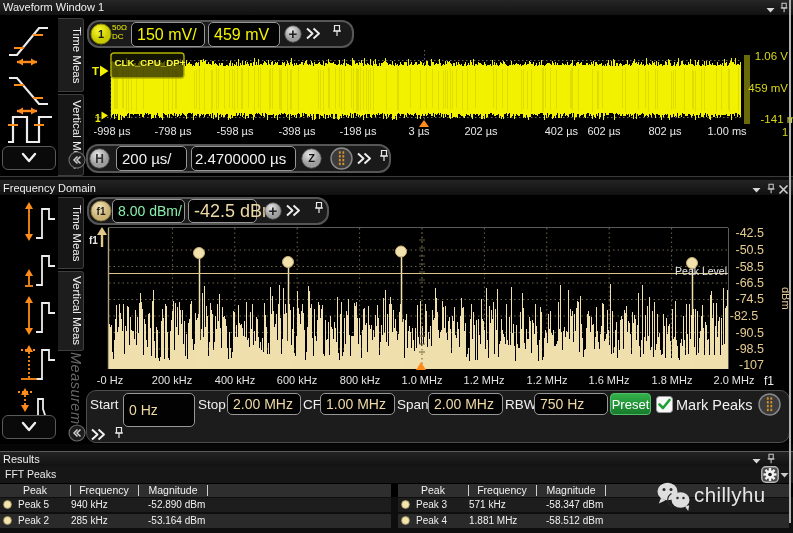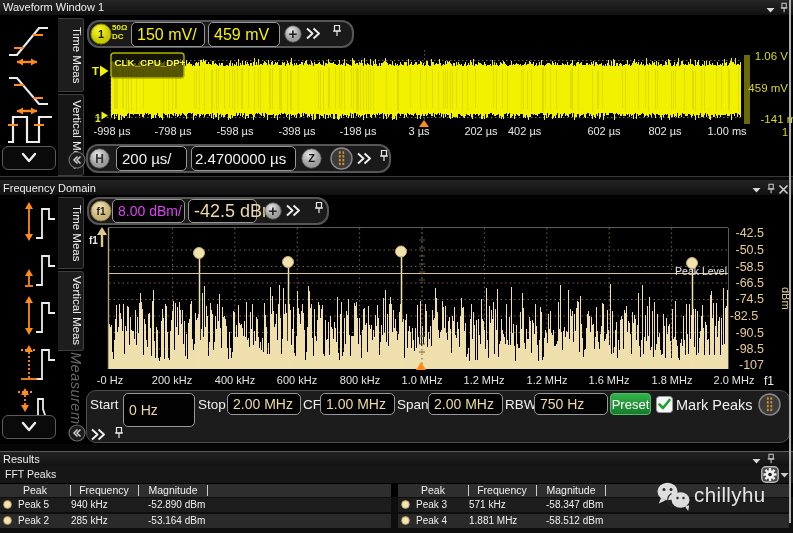--- a/index.html
+++ b/index.html
@@ -58,21 +58,21 @@
 <svg class="abs" style="left:90px;top:23px" width="22" height="22" viewBox="0 0 22 22">
     <defs>
       <radialGradient id="yc" cx="40%" cy="32%">
         <stop offset="0%" stop-color="#fbfb30"></stop>
         <stop offset="100%" stop-color="#caca00"></stop>
       </radialGradient>
     </defs>
     <circle cx="11" cy="11" r="10" fill="url(#yc)" stroke="#8a8a00" stroke-width="1"></circle>
     <text x="11" y="15" text-anchor="middle" font-family="Liberation Sans,sans-serif" font-size="11" font-weight="bold" fill="#1a1a1a">1</text>
   </svg>
-<div class="lbl" style="left:112px;top:23px;font-size:8px;font-weight:bold;color:#f0f000;line-height:9px">50Ω<br>DC</div>
+<div class="lbl" style="left:112px;top:23px;font-size:8px;font-weight:normal;color:#f0f000;line-height:9px">50Ω<br>DC</div>
 <div class="field" style="left:131px;top:22px;width:74px;height:25px;font-size:16px;color:#f4f400">150 mV/</div>
 <div class="field" style="left:208px;top:22px;width:72px;height:25px;font-size:16px;color:#f4f400">459 mV</div>
 <svg style="position:absolute;left:284px;top:25px" width="18" height="18" viewBox="0 0 18 18">
     <defs>
       <radialGradient id="g28425" cx="40%" cy="30%">
         <stop offset="0%" stop-color="#e9e9e9"></stop>
         <stop offset="100%" stop-color="#9d9d9d"></stop>
       </radialGradient>
     </defs>
     <circle cx="9.0" cy="9.0" r="8.2" fill="url(#g28425)" stroke="#555" stroke-width="0.8"></circle>
@@ -108,21 +108,21 @@
 <path d="M419 127 h10 l-5 -7 z" fill="#ff8c1a"></path>
 <rect x="744" y="55" width="6" height="69" fill="#6a6a08"></rect>
 </svg>
 <div class="lbl" style="left:77px;top:125px;width:70px;text-align:center;font-size:11px;color:#e8e8e8">-998 µs</div>
 <div class="lbl" style="left:138px;top:125px;width:70px;text-align:center;font-size:11px;color:#e8e8e8">-798 µs</div>
 <div class="lbl" style="left:200px;top:125px;width:70px;text-align:center;font-size:11px;color:#e8e8e8">-598 µs</div>
 <div class="lbl" style="left:262px;top:125px;width:70px;text-align:center;font-size:11px;color:#e8e8e8">-398 µs</div>
 <div class="lbl" style="left:323px;top:125px;width:70px;text-align:center;font-size:11px;color:#e8e8e8">-198 µs</div>
 <div class="lbl" style="left:384px;top:125px;width:70px;text-align:center;font-size:11px;color:#e8e8e8">3 µs</div>
 <div class="lbl" style="left:446px;top:125px;width:70px;text-align:center;font-size:11px;color:#e8e8e8">202 µs</div>
-<div class="lbl" style="left:508px;top:125px;width:70px;text-align:left;font-size:11px;color:#e8e8e8">402 µs</div>
+<div class="lbl" style="left:508px;top:125px;width:70px;text-align:right;font-size:11px;color:#e8e8e8">402 µs</div>
 <div class="lbl" style="left:569px;top:125px;width:70px;text-align:center;font-size:11px;color:#e8e8e8">602 µs</div>
 <div class="lbl" style="left:630px;top:125px;width:70px;text-align:center;font-size:11px;color:#e8e8e8">802 µs</div>
 <div class="lbl" style="left:692px;top:125px;width:70px;text-align:center;font-size:11px;color:#e8e8e8">1.00 ms</div>
 <div class="lbl" style="left:700px;top:50px;width:88px;text-align:right;font-size:11.5px;color:#d8d816">1.06 V</div>
 <div class="lbl" style="left:700px;top:82px;width:88px;text-align:right;font-size:11.5px;color:#d8d816">459 mV</div>
 <div class="lbl" style="left:716px;top:113px;width:88px;text-align:right;font-size:11.5px;color:#d8d816">-141 mV</div>
 <div class="lbl" style="left:782px;top:126px;width:10px;font-size:11px;color:#d8d816">1</div>
 <div class="tbar" style="left:86px;top:144px;width:305px;height:29px"></div>
 <svg style="position:absolute;left:89px;top:148px" width="21" height="21" viewBox="0 0 21 21">
     <defs>
@@ -236,21 +236,21 @@
 <svg class="abs" style="left:90px;top:200px" width="22" height="22" viewBox="0 0 22 22">
     <defs>
       <radialGradient id="fc" cx="40%" cy="32%">
         <stop offset="0%" stop-color="#f5e6bb"></stop>
         <stop offset="100%" stop-color="#cbb275"></stop>
       </radialGradient>
     </defs>
     <circle cx="11" cy="11" r="10" fill="url(#fc)" stroke="#8a7a40" stroke-width="1"></circle>
     <text x="11" y="14.5" text-anchor="middle" font-family="Liberation Sans,sans-serif" font-size="10" font-weight="bold" fill="#1a1a1a">f1</text>
   </svg>
-<div class="field" style="left:112px;top:199px;width:73px;height:24px;font-size:14px;color:#d946ef">8.00 dBm/</div>
+<div class="field" style="left:112px;top:199px;width:73px;height:24px;font-size:14px;color:#86efac">8.00 dBm/</div>
 <div class="field" style="left:188px;top:199px;width:69px;height:24px;font-size:18px;color:#eed9a4">-42.5 dBm</div>
 <svg style="position:absolute;left:264px;top:202px" width="18" height="18" viewBox="0 0 18 18">
     <defs>
       <radialGradient id="gp2" cx="40%" cy="30%">
         <stop offset="0%" stop-color="#e9e9e9"></stop>
         <stop offset="100%" stop-color="#9d9d9d"></stop>
       </radialGradient>
     </defs>
     <circle cx="9.0" cy="9.0" r="8.2" fill="url(#gp2)" stroke="#555" stroke-width="0.8"></circle>
     <text x="9.0" y="14.399999999999999" text-anchor="middle" font-family="Liberation Sans,sans-serif" font-size="15" font-weight="bold" fill="#222">+</text>

